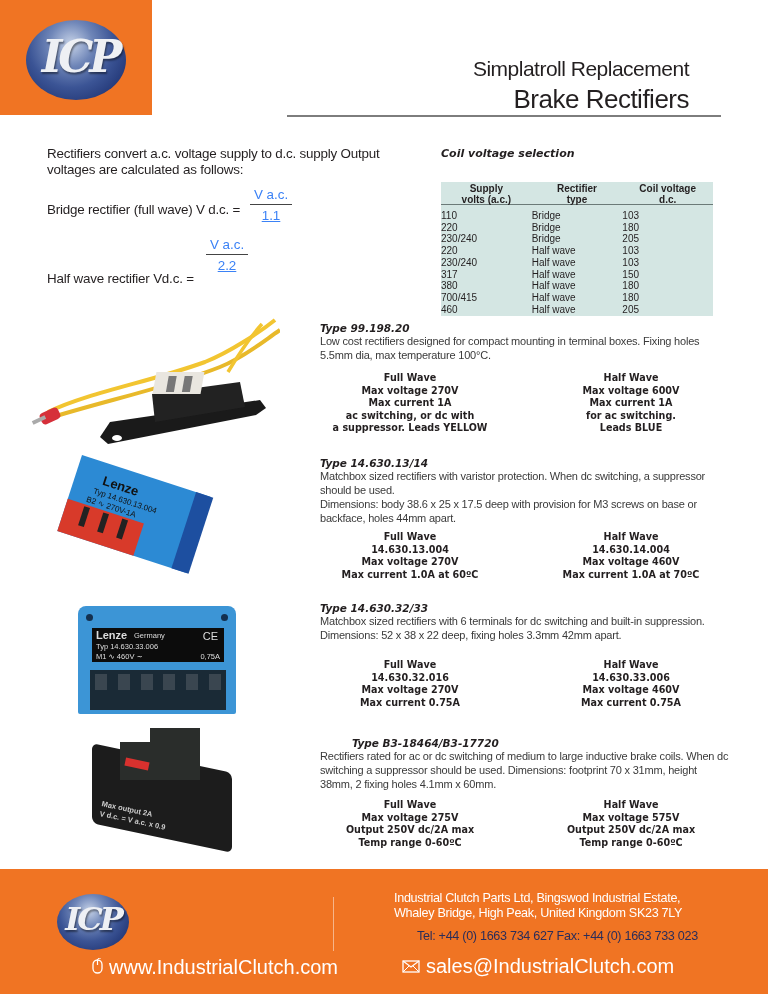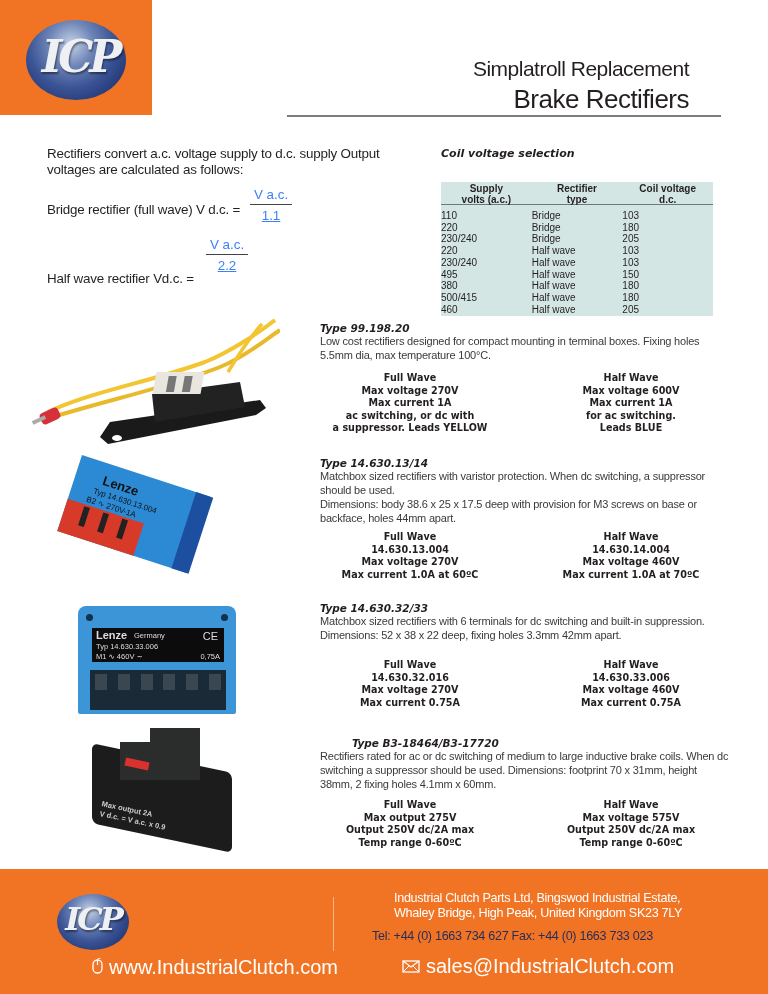--- a/index.html
+++ b/index.html
@@ -36,21 +36,21 @@
 
   .img { position: absolute; }
 
   .footer { position: absolute; left: 0; top: 869px; width: 768px; height: 125px; background: #f07423; }
   .f-globe { position: absolute; left: 57px; top: 25px; width: 72px; height: 56px; border-radius: 50%;
     background: radial-gradient(ellipse at 45% 30%, #c7d3e8 0%, #6f86b8 28%, #3b5495 55%, #1f3372 85%); }
   .f-logo-text { position: absolute; left: 53px; top: 30px; width: 80px; text-align: center; font-family: "DejaVu Serif", serif; font-style: italic; font-weight: bold; font-size: 32px; letter-spacing: -3px; color: #eef0f4; text-shadow: 1px 2px 2px rgba(0,0,0,0.45); line-height: 40px; }
   .f-company { position: absolute; left: 148px; top: 30px; font-family: "Liberation Sans", sans-serif; font-size: 17px; line-height: 19px; color: #ffffff; letter-spacing: 0.2px; }
   .f-divider { position: absolute; left: 333px; top: 28px; width: 1px; height: 54px; background: #f6b58a; }
   .f-address { position: absolute; left: 394px; top: 22px; font-family: "Liberation Sans", sans-serif; font-size: 12.6px; line-height: 15px; color: #ffffff; letter-spacing: -0.3px; }
-  .f-phone { position: absolute; left: 372px; top: 60px; font-family: "Liberation Sans", sans-serif; font-size: 12.6px; color: #2b2d59; letter-spacing: -0.3px; }
+  .f-phone { position: absolute; left: 417px; top: 60px; font-family: "Liberation Sans", sans-serif; font-size: 12.6px; color: #2b2d59; letter-spacing: -0.3px; }
   .f-web { position: absolute; left: 92px; top: 87px; font-family: "Liberation Sans", sans-serif; font-size: 20px; color: #ffffff; }
   .f-email { position: absolute; left: 402px; top: 86px; font-family: "Liberation Sans", sans-serif; font-size: 20px; color: #ffffff; }
   .f-web .ico, .f-email .ico { display: inline-block; margin-right: 6px; }
 </style>
 </head>
 <body>
 
 <div class="logo-block">
   <div class="logo-globe"></div>
   <div class="logo-text">ICP</div>
@@ -81,23 +81,23 @@
     <div><span>Rectifier</span><br><span>type</span></div>
     <div><span>Coil voltage</span><br><span>d.c.</span></div>
   </div>
   <div class="coil-body" id="coil-body">
     <div class="coil-col">
       <div>110</div>
       <div>220</div>
       <div>230/240</div>
       <div>220</div>
       <div>230/240</div>
-      <div>495</div>
+      <div>317</div>
       <div>380</div>
-      <div>500/415</div>
+      <div>700/415</div>
       <div>460</div>
     </div>
     <div class="coil-col">
       <div>Bridge</div>
       <div>Bridge</div>
       <div>Bridge</div>
       <div>Half wave</div>
       <div>Half wave</div>
       <div>Half wave</div>
       <div>Half wave</div>
@@ -224,21 +224,21 @@
   <div style="position:absolute; left:10px; top:78px; font-family:'Liberation Sans',sans-serif; font-size:7.5px; font-weight:bold; color:#ccc; transform:rotate(12deg); line-height:10px;">
     <div>Max output 2A</div>
     <div>V d.c. = V a.c. x 0.9</div>
   </div>
 </div>
 
 <div class="product-heading" style="top:737px;margin-left:32px;">Type B3-18464/B3-17720</div>
 <div class="product-desc" style="top:749px;">Rectifiers rated for ac or dc switching of medium to large inductive brake coils. When dc switching a suppressor should be used. Dimensions: footprint 70 x 31mm, height 38mm, 2 fixing holes 4.1mm x 60mm.</div>
 <div class="spec" style="left:310px; top:799px;">
   <div>Full Wave</div>
-  <div>Max output 275V</div>
+  <div>Max voltage 275V</div>
   <div>Output 250V dc/2A max</div>
   <div>Temp range 0-60ºC</div>
 </div>
 <div class="spec" style="left:531px; top:799px;">
   <div>Half Wave</div>
   <div>Max voltage 575V</div>
   <div>Output 250V dc/2A max</div>
   <div>Temp range 0-60ºC</div>
 </div>
 

